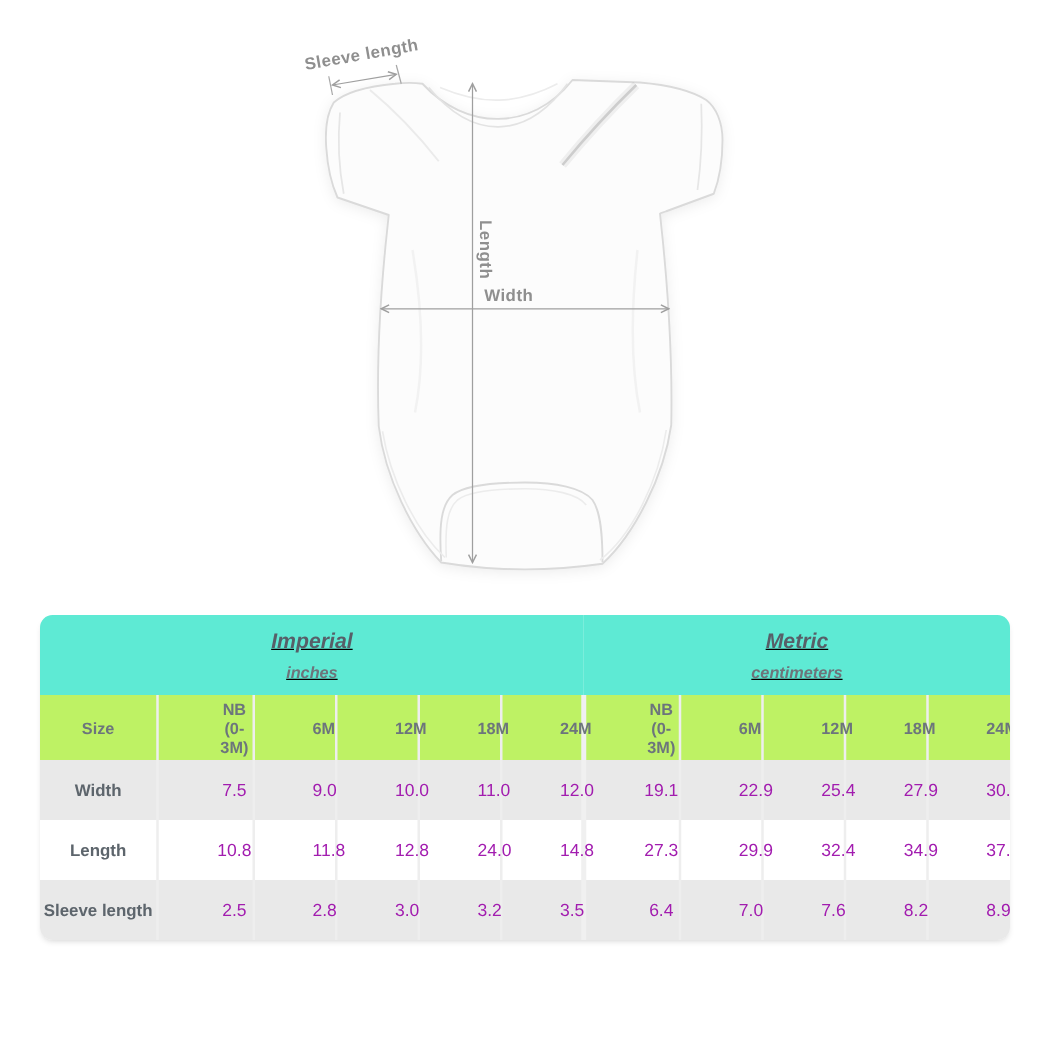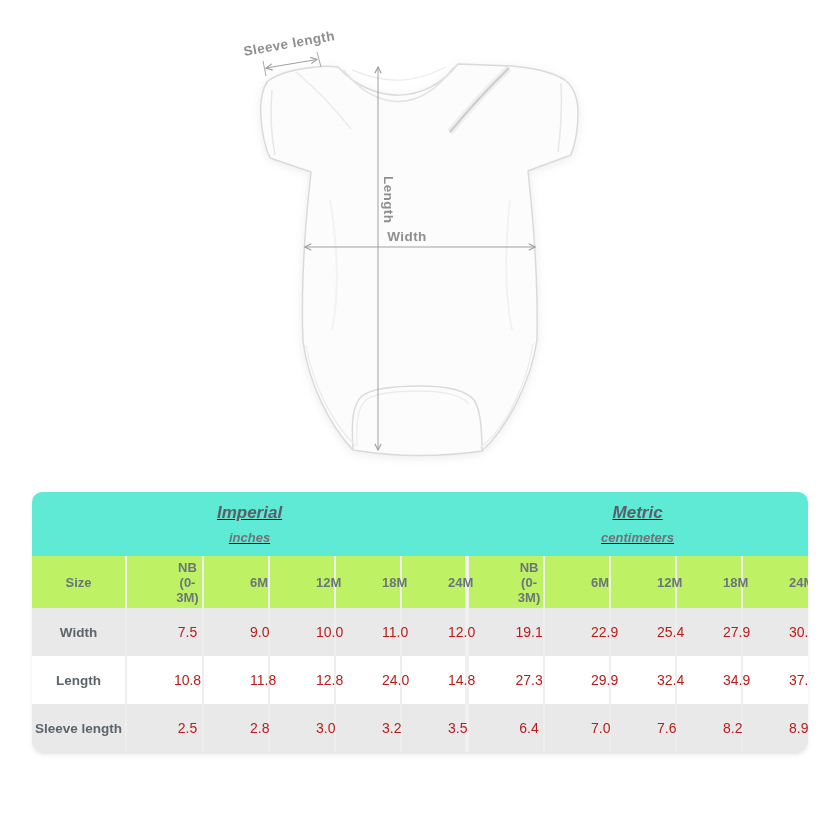--- a/index.html
+++ b/index.html
@@ -80,21 +80,21 @@
     padding:0;
   }
   tbody th{
     font-size:13.5px;
     font-weight:bold;
     color:#5d656c;
   }
   tbody td{
     font-size:14px;
     font-weight:normal;
-    color:#b91c1c;
+    color:#a21caf;
   }
   tr.r-gray th,tr.r-gray td{background:#e9e9e9;}
   tr.r-white th,tr.r-white td{background:#ffffff;}
   .cols th + th,
   tbody td{
     border-left:2px solid #eeeeee;
     padding-left:46px;
   }
   .cols th.grp,
   tbody td.grp{

